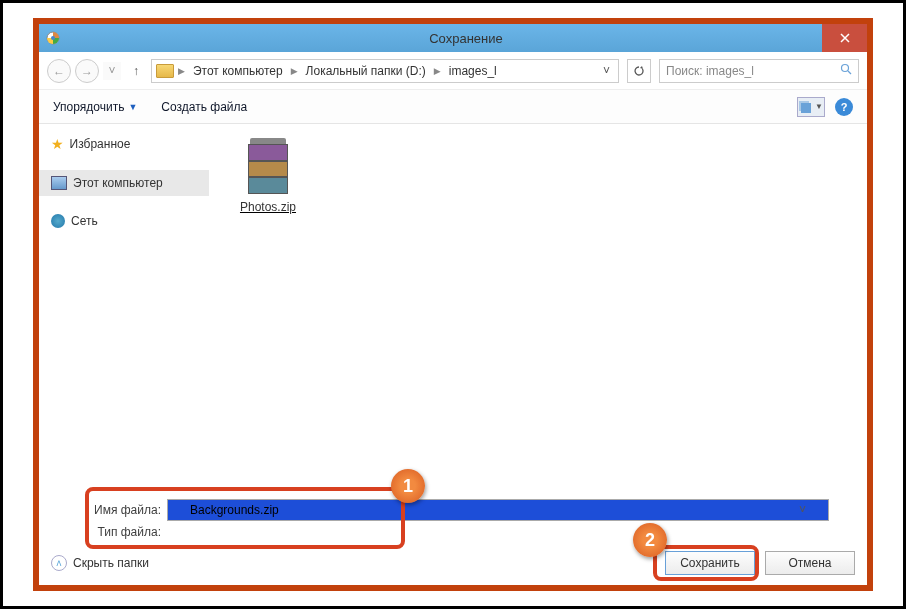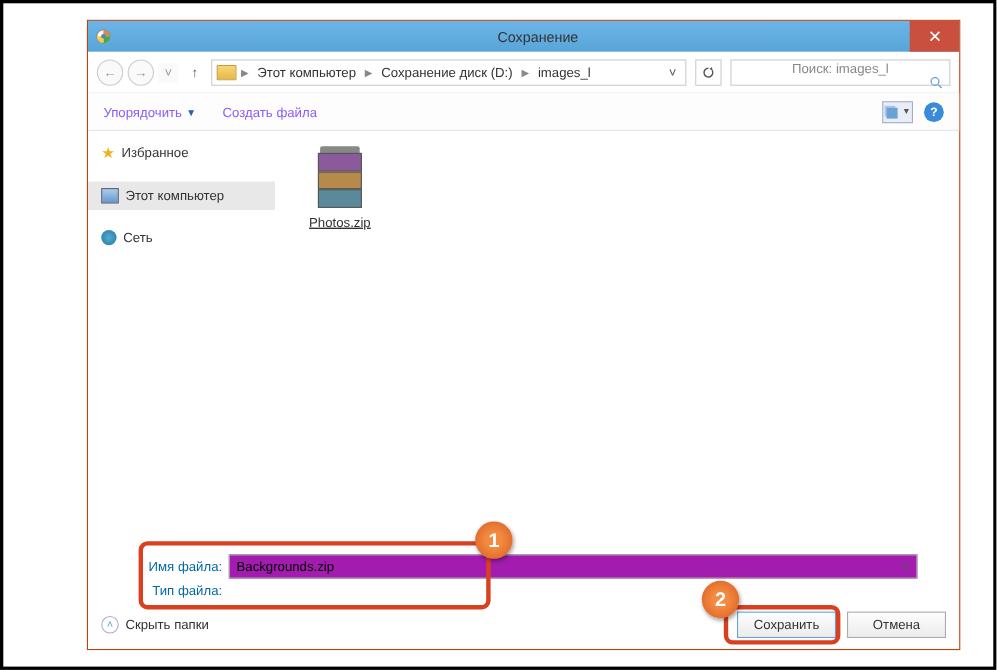--- a/index.html
+++ b/index.html
@@ -1,36 +1,36 @@
 <!DOCTYPE html>
 <html><head>
 <meta charset="utf-8">
 <style>
 * { box-sizing: border-box; margin: 0; padding: 0; }
 body { font-family: "Segoe UI", Tahoma, sans-serif; font-size: 12px; background: #fff; width: 906px; height: 609px; overflow: hidden; position: relative; }
 .outer { border: 3px solid #000; width: 906px; height: 609px; position: relative; }
-.window { position: absolute; top: 15px; left: 30px; right: 30px; bottom: 15px; background: #fff; border: 1px solid #c2410c; margin-left: 46px; }
+.window { position: absolute; top: 15px; left: 30px; right: 30px; bottom: 15px; background: #fff; border: 6px solid #c2410c; }
 .titlebar { height: 28px; background: linear-gradient(#6bb5e8, #5aa5d8); display: flex; align-items: center; padding-left: 6px; position: relative; }
 .titlebar .appicon { width: 16px; height: 16px; margin-right: 4px; display:flex; align-items:center; justify-content:center;}
 .titlebar .title { flex: 1; text-align: center; color: #333; font-size: 13px; }
 .titlebar .closebtn { width: 45px; height: 20px; background: #c94f3e; color: #fff; display: flex; align-items: center; justify-content: center; font-size: 14px; position:absolute; right:0; top:0; height:28px;}
 .navrow { height: 38px; display: flex; align-items: center; padding: 4px 8px; gap: 4px; border-bottom: 1px solid #eee;}
 .navbtn { width: 24px; height: 24px; border: 1px solid #ccc; border-radius: 12px; display: flex; align-items: center; justify-content: center; color: #999; background:#fafafa;}
 .navbtn.sm { width:18px; height:18px; border-radius:0; border:none;}
 .uparrow { width: 22px; height: 22px; display:flex; align-items:center; justify-content:center; color:#555;}
 .addrbar { flex: 1; height: 24px; border: 1px solid #ccc; display: flex; align-items: center; padding: 0 4px; gap: 2px; background:#fff;}
 .addrbar .foldericon { width:18px; height:14px; background:linear-gradient(#f7d774,#e6b84a); border:1px solid #c89b3a; border-radius:1px;}
 .crumb { padding: 0 4px; color: #333; cursor:default;}
 .crumbsep { color:#888; font-size:9px; padding:0 2px;}
 .addrdrop { margin-left:auto; color:#555; padding:0 4px;}
 .refreshbtn { width:24px; height:24px; border:1px solid #ccc; display:flex; align-items:center; justify-content:center; color:#555; margin-left:4px;}
-.searchbox { width: 200px; height: 24px; border: 1px solid #ccc; display: flex; align-items: center; padding: 0 6px; color: #888; margin-left:4px;flex-direction:column;}
+.searchbox { width: 200px; height: 24px; border: 1px solid #ccc; display: flex; align-items: center; padding: 0 6px; color: #888; margin-left:4px;}
 .searchbox .magnify { margin-left:auto; color:#6aa2d8;}
 .toolbar { height: 34px; display: flex; align-items: center; padding: 0 14px; border-bottom: 1px solid #e5e5e5; gap: 24px; background:#fdfdfd;}
-.toolbar .tlink { color: #8b5cf6; cursor:default;}
+.toolbar .tlink { color: #0f172a; cursor:default;}
 .toolbar .tdrop { color:#1e5fbf; font-size:9px; margin-left:-20px;}
 .toolbar .tright { margin-left:auto; display:flex; align-items:center; gap:10px;}
 .viewbtn { width:28px; height:20px; border:1px solid #aac; background:#e8eef5; display:flex; align-items:center; justify-content:center;}
 .helpbtn { width:18px; height:18px; border-radius:9px; background:#3a8ad8; color:#fff; display:flex; align-items:center; justify-content:center; font-size:11px; font-weight:bold;}
 .body { display:flex; height: 320px; }
 .sidebar { width: 170px; padding: 6px 0;}
 .side-item { display:flex; align-items:center; gap:6px; padding: 6px 12px; color:#333;}
 .side-item.sel { background:#e8e8e8;}
 .star { color:#f2b01e; font-size:14px;}
 .pcicon { width:16px; height:14px; background:linear-gradient(#aaccee,#6699cc); border:1px solid #557;}
@@ -40,22 +40,22 @@
 .raricon { width:48px; height:56px; margin:0 auto 6px; position:relative;}
 .raricon::before { content:""; position:absolute; left:6px; top:0; right:6px; height:6px; background:#888; border-radius:2px 2px 0 0;}
 .rarbody { position:absolute; left:4px; top:6px; right:4px; bottom:0; display:flex; flex-direction:column;}
 .rarbody div { flex:1; border:1px solid #555;}
 .rarbody div:nth-child(1){background:#8a5a9a;}
 .rarbody div:nth-child(2){background:#b58a4a;}
 .rarbody div:nth-child(3){background:#5a8a9a;}
 .filelabel { font-size:12px; color:#333;}
 .inputarea { position:absolute; bottom: 42px; left: 8px; right: 8px;}
 .fldrow { display:flex; align-items:center; margin-bottom:4px; padding: 0 30px;}
-.fldrow label { width:90px; text-align:right; padding-right:6px; color:#0369a1;}
-.fldrow .control { flex:1; height:22px; border:1px solid #aaa; background:#a21caf; display:flex; align-items:center; padding:0 6px; font-size:12px;text-align:right;}
+.fldrow label { width:90px; text-align:right; padding-right:6px; color:#404040;}
+.fldrow .control { flex:1; height:22px; border:1px solid #aaa; background:#1d4ed8; display:flex; align-items:center; padding:0 22px; font-size:12px;text-align:right;}
 .fldrow .control.dd::after { content:"˅"; margin-left:auto; color:#555;}
 .highlight1 { position:absolute; border:4px solid #d84020; border-radius:8px; pointer-events:none;}
 .badge { position:absolute; width:34px; height:34px; border-radius:17px; background:radial-gradient(#f28a40 30%,#d85a20); color:#fff; display:flex; align-items:center; justify-content:center; font-weight:bold; font-size:18px; box-shadow:1px 2px 4px rgba(0,0,0,0.4);}
 .btnrow { position:absolute; bottom:10px; left:12px; right:12px; display:flex; align-items:center;}
 .hidefolder { display:flex; align-items:center; gap:6px; color:#333;}
 .chev { width:16px; height:16px; border:1px solid #aac; border-radius:8px; display:flex; align-items:center; justify-content:center; color:#5aa5d8; font-size:10px;}
 .btnrow .spacer { flex:1;}
 .dlgbtn { width:90px; height:24px; border:1px solid #aaa; background:linear-gradient(#fdfdfd,#ececec); display:flex; align-items:center; justify-content:center; color:#333; margin-left:10px;}
 .dlgbtn.primary { border:1px solid #68a0d8;}
 </style>
@@ -86,21 +86,21 @@
     <div class="navrow">
       <div class="navbtn">←</div>
       <div class="navbtn">→</div>
       <div class="navbtn sm">˅</div>
       <div class="uparrow">↑</div>
       <div class="addrbar">
         <span class="foldericon"></span>
         <span class="crumbsep">▶</span>
         <span class="crumb">Этот компьютер</span>
         <span class="crumbsep">▶</span>
-        <span class="crumb">Сохранение диск (D:)</span>
+        <span class="crumb">Локальный папки (D:)</span>
         <span class="crumbsep">▶</span>
         <span class="crumb">images_l</span>
         <span class="addrdrop">˅</span>
       </div>
       <div class="refreshbtn">
         <svg width="12" height="12" viewBox="0 0 12 12">
             <path d="M6 2a4 4 0 103.5 2" fill="none" stroke="#555" stroke-width="1.3"></path>
             <path d="M9 1l1 3-3-1z" fill="#555"></path>
           </svg>
       </div>

